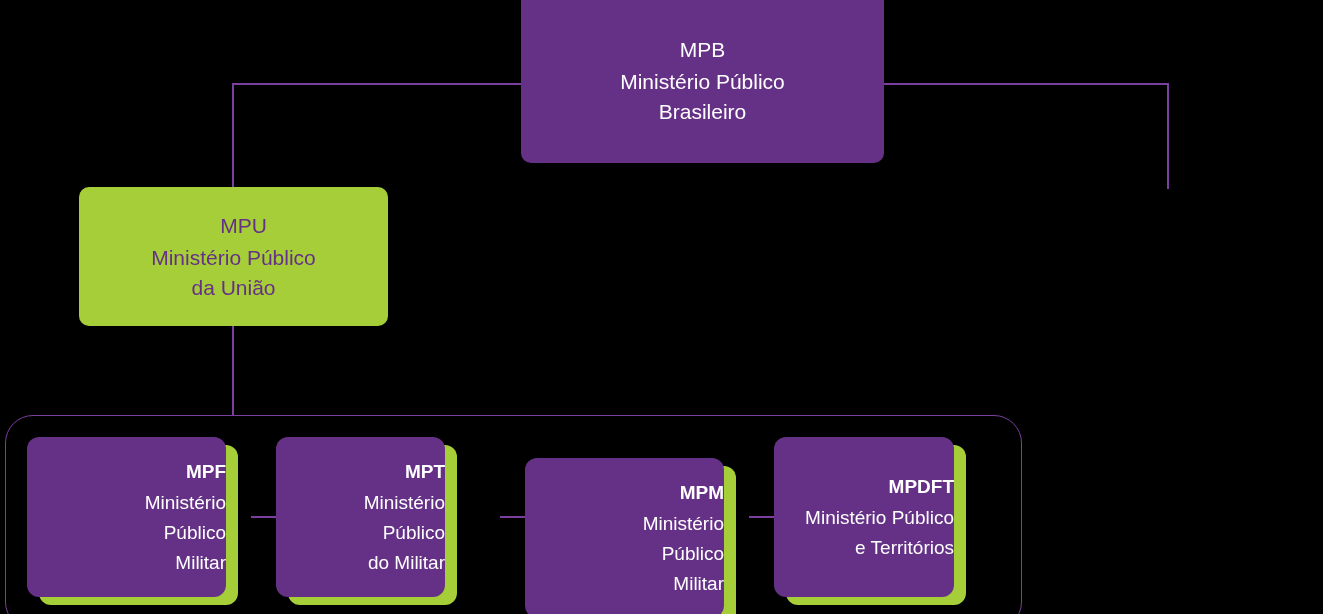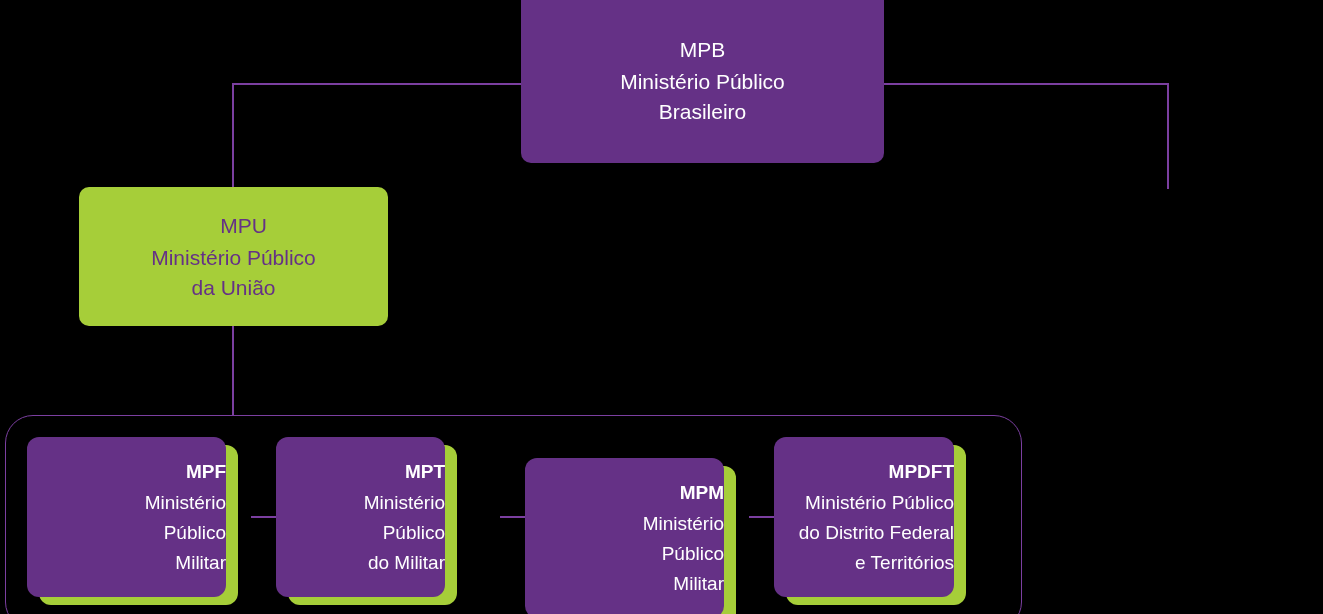--- a/index.html
+++ b/index.html
@@ -122,18 +122,17 @@
       <div class="ln">Público</div>
       <div class="ln">Militar</div>
     </div>
   </div>
 
   <div class="leaf-wrap" style="left:774px;width:180px;">
     <div class="leaf-shadow"></div>
     <div class="leaf">
       <div class="ttl">MPDFT</div>
       <div class="ln">Ministério Público</div>
-      <div class="ln">do Distrito Federal</div>
       <div class="ln">e Territórios</div>
     </div>
   </div>
 
 </div>
 
 </body></html>

